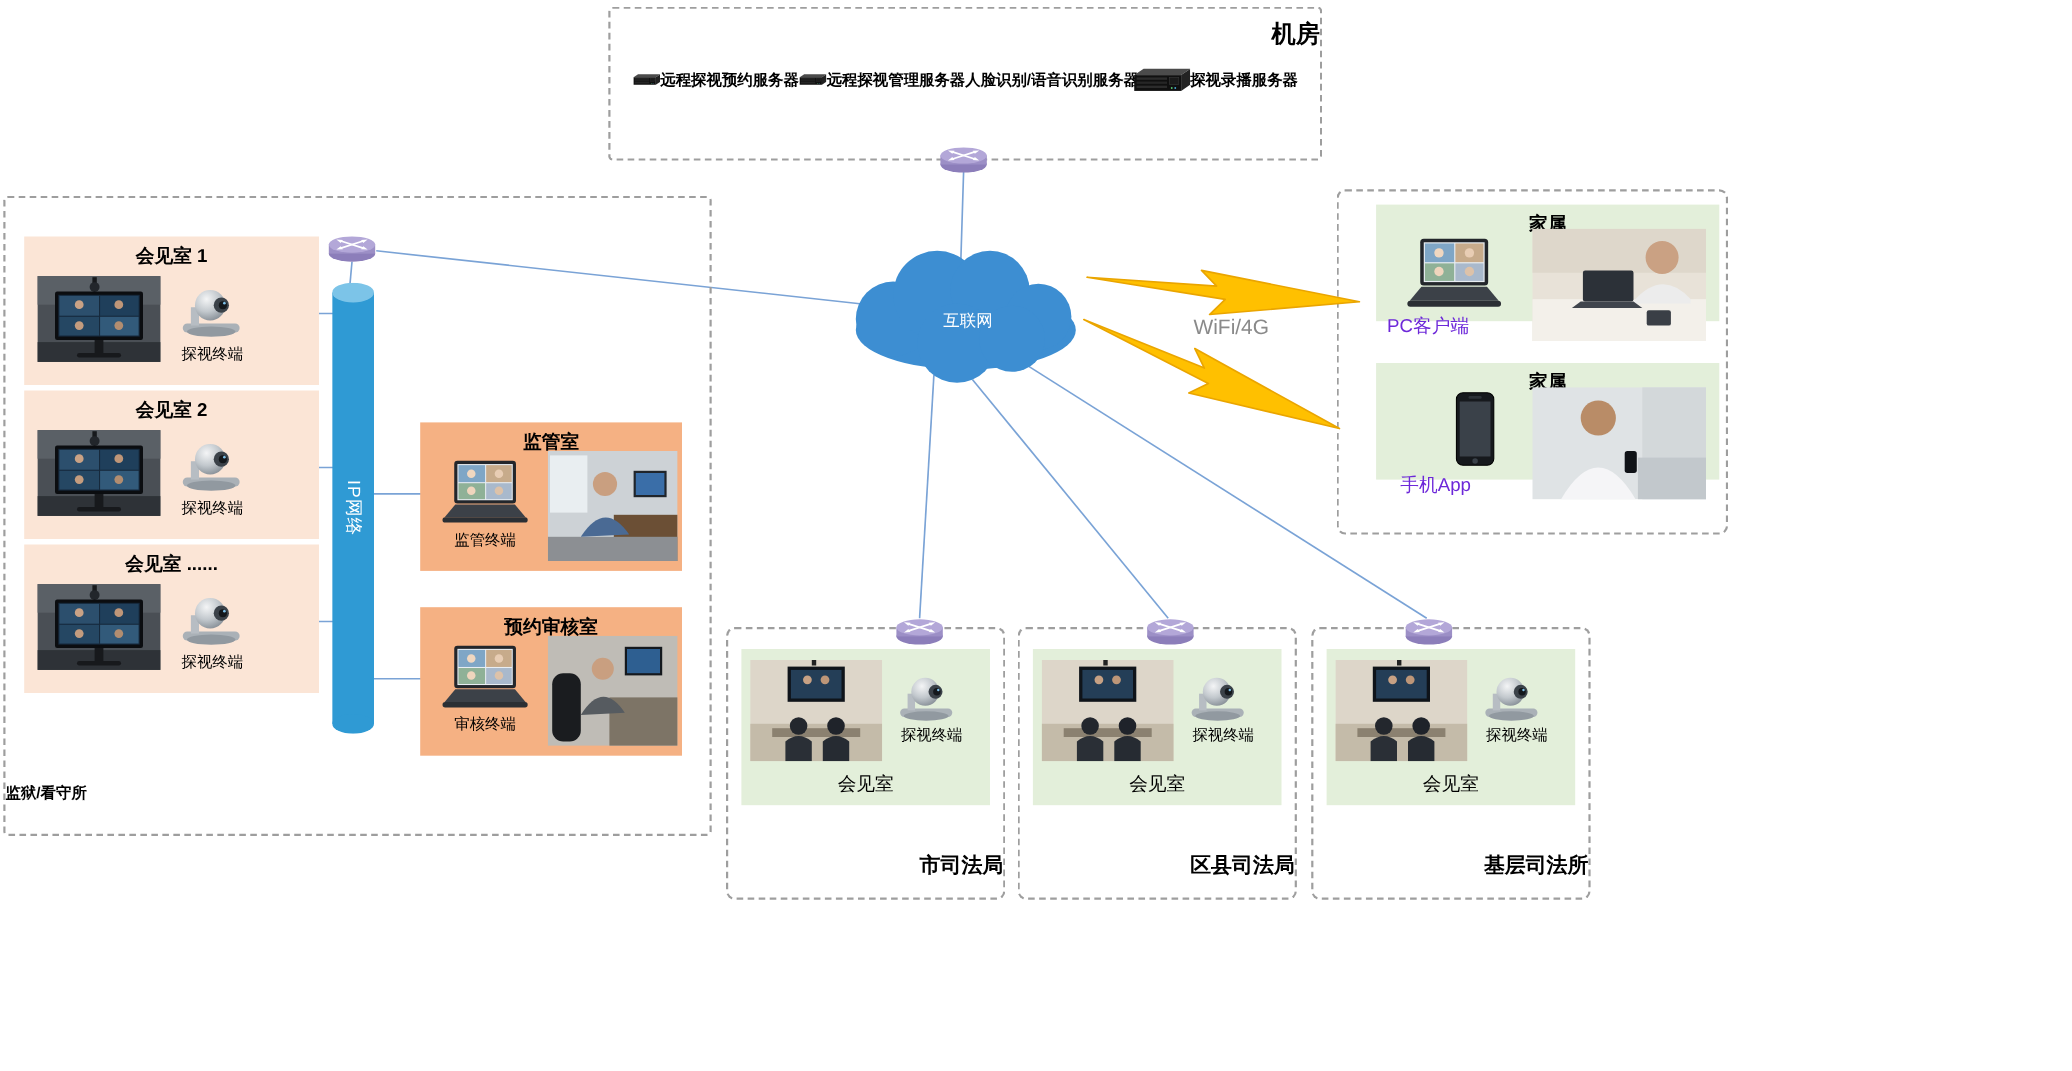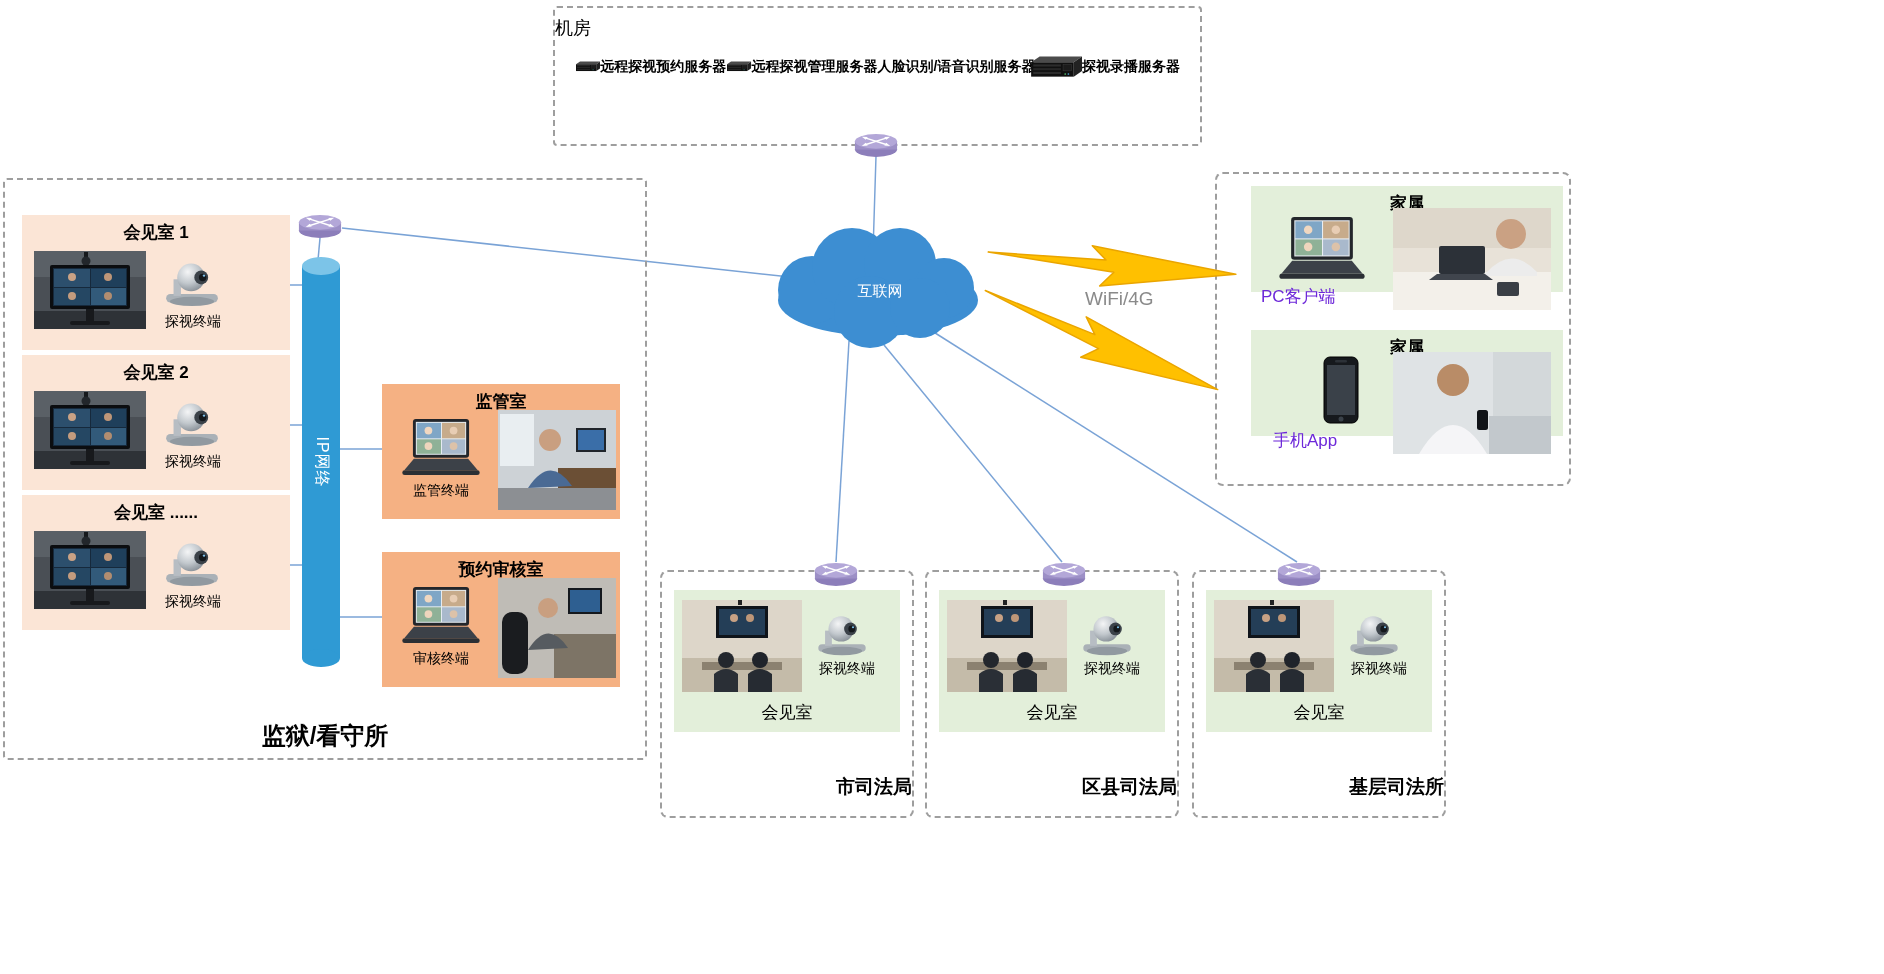--- a/index.html
+++ b/index.html
@@ -11,32 +11,32 @@
   body{font-family:"Liberation Sans","DejaVu Sans",sans-serif;color:#000}
   .canvas{position:relative;width:1884px;height:974px;overflow:hidden;background:#fff}
   svg.layer{position:absolute;left:0;top:0;pointer-events:none}
   .dashed{position:absolute;border:2px dashed var(--dash);border-radius:8px}
   .card{position:absolute}
   .card-title{position:absolute;top:6px;left:0;right:0;text-align:center;font-weight:bold;font-size:17px}
   .terminal-label{position:absolute;font-size:14px;text-align:center}
 
   
   .server-room{left:553px;top:6px;width:645px;height:136px;border-radius:4px}
-  .server-room-title{margin-top:8px;text-align:left;font-weight:normal;font-size:18px}
+  .server-room-title{margin-top:8px;text-align:right;font-weight:bold;font-size:22px}
   .servers-row{display:flex;justify-content:space-between;padding:4px 20px 0}
   .server-item{display:flex;flex-direction:row;align-items:center;width:25%}
   .server-label{font-weight:bold;font-size:14px;white-space:nowrap;margin-top:2px}
 
   
   .cloud-label{position:absolute;left:800px;top:282px;width:160px;text-align:center;color:#fff;font-size:15px}
   .wifi-label{position:absolute;left:1085px;top:288px;font-size:19px;color:#8a8a8a}
 
   
   .prison{left:3px;top:178px;width:640px;height:578px;border-radius:4px}
-  .prison-label{position:absolute;bottom:6px;left:0;right:0;text-align:center;font-weight:bold;font-size:24px}
+  .prison-label{position:absolute;bottom:28px;left:0;right:0;font-weight:bold;font-size:14px}
   .mr{left:17px;width:268px;height:135px;background:var(--peach)}
   .mr1{top:35px}.mr2{top:175px}.mr3{top:315px}
   .mr .tv{position:absolute;left:12px;top:36px}
   .mr .cam{position:absolute;left:140px;top:44px}
   .mr .terminal-label{left:118px;top:98px;width:106px}
   .cylinder{position:absolute;left:297px;top:77px;width:38px;height:410px}
   .cyl-text{position:absolute;left:50%;top:50%;transform:translate(-50%,-50%) rotate(90deg);color:#fff;font-size:16px;white-space:nowrap;letter-spacing:1px}
   .orange-card{width:238px;height:135px;background:var(--orange)}
   .sup{left:377px;top:204px}
   .rev{left:377px;top:372px}

